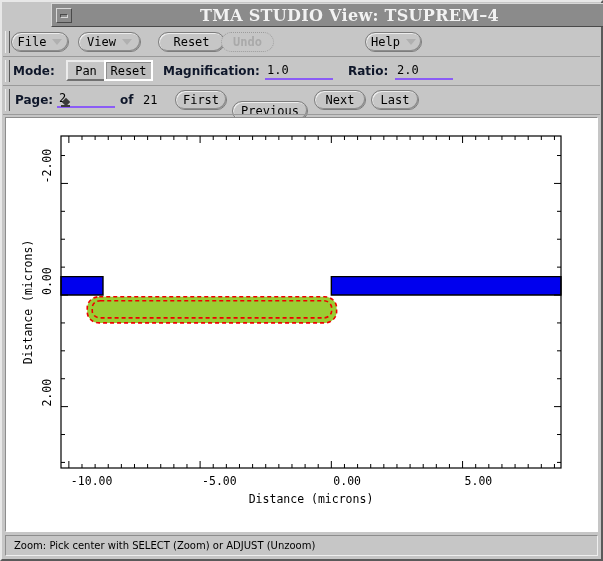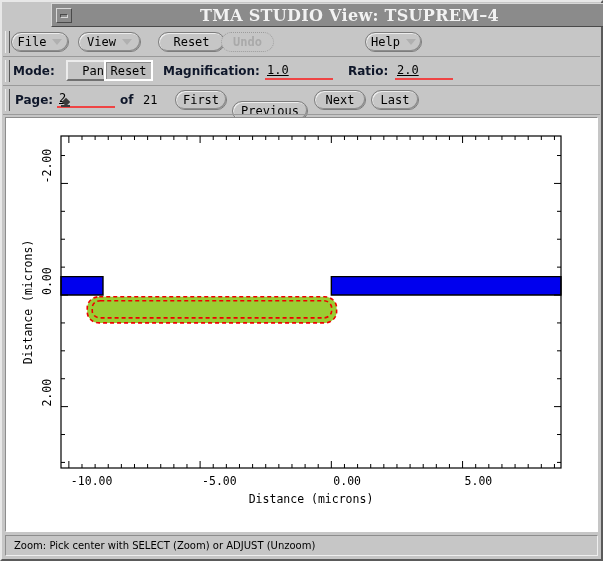--- a/index.html
+++ b/index.html
@@ -199,45 +199,43 @@
     background: #c6c6c6;
     color: #000;
     cursor: default;
     user-select: none;
   }
   .toggle.off {
     border-top: 2px solid #ececec;
     border-left: 2px solid #ececec;
     border-right: 2px solid #717171;
     border-bottom: 2px solid #717171;
-    justify-content: flex-end;
   }
   .toggle.on {
     background: #bcbcbc;
     border-top: 2px solid #ffffff;
     border-left: 2px solid #ffffff;
     border-right: 2px solid #ffffff;
     border-bottom: 2px solid #ffffff;
     box-shadow: inset 1px 1px 0 #8f8f8f;
   }
 
   .text-field {
     position: absolute;
     height: 18px;
     background: #c6c6c6;
-    border-bottom: 2px solid #ef4444;
+    border-bottom: 2px solid #8b5cf6;
     box-sizing: border-box;
     font-family: "DejaVu Sans Mono", monospace;
     font-size: 12px;
     color: #000;
     padding-left: 2px;
     display: flex;
     align-items: center;
     cursor: text;
-    text-decoration: underline;
   }
 
   .caret {
     position: absolute;
     width: 11px; height: 11px;
   }
   .caret::before {
     content: "";
     position: absolute;
     left: 2px; top: 1px;

